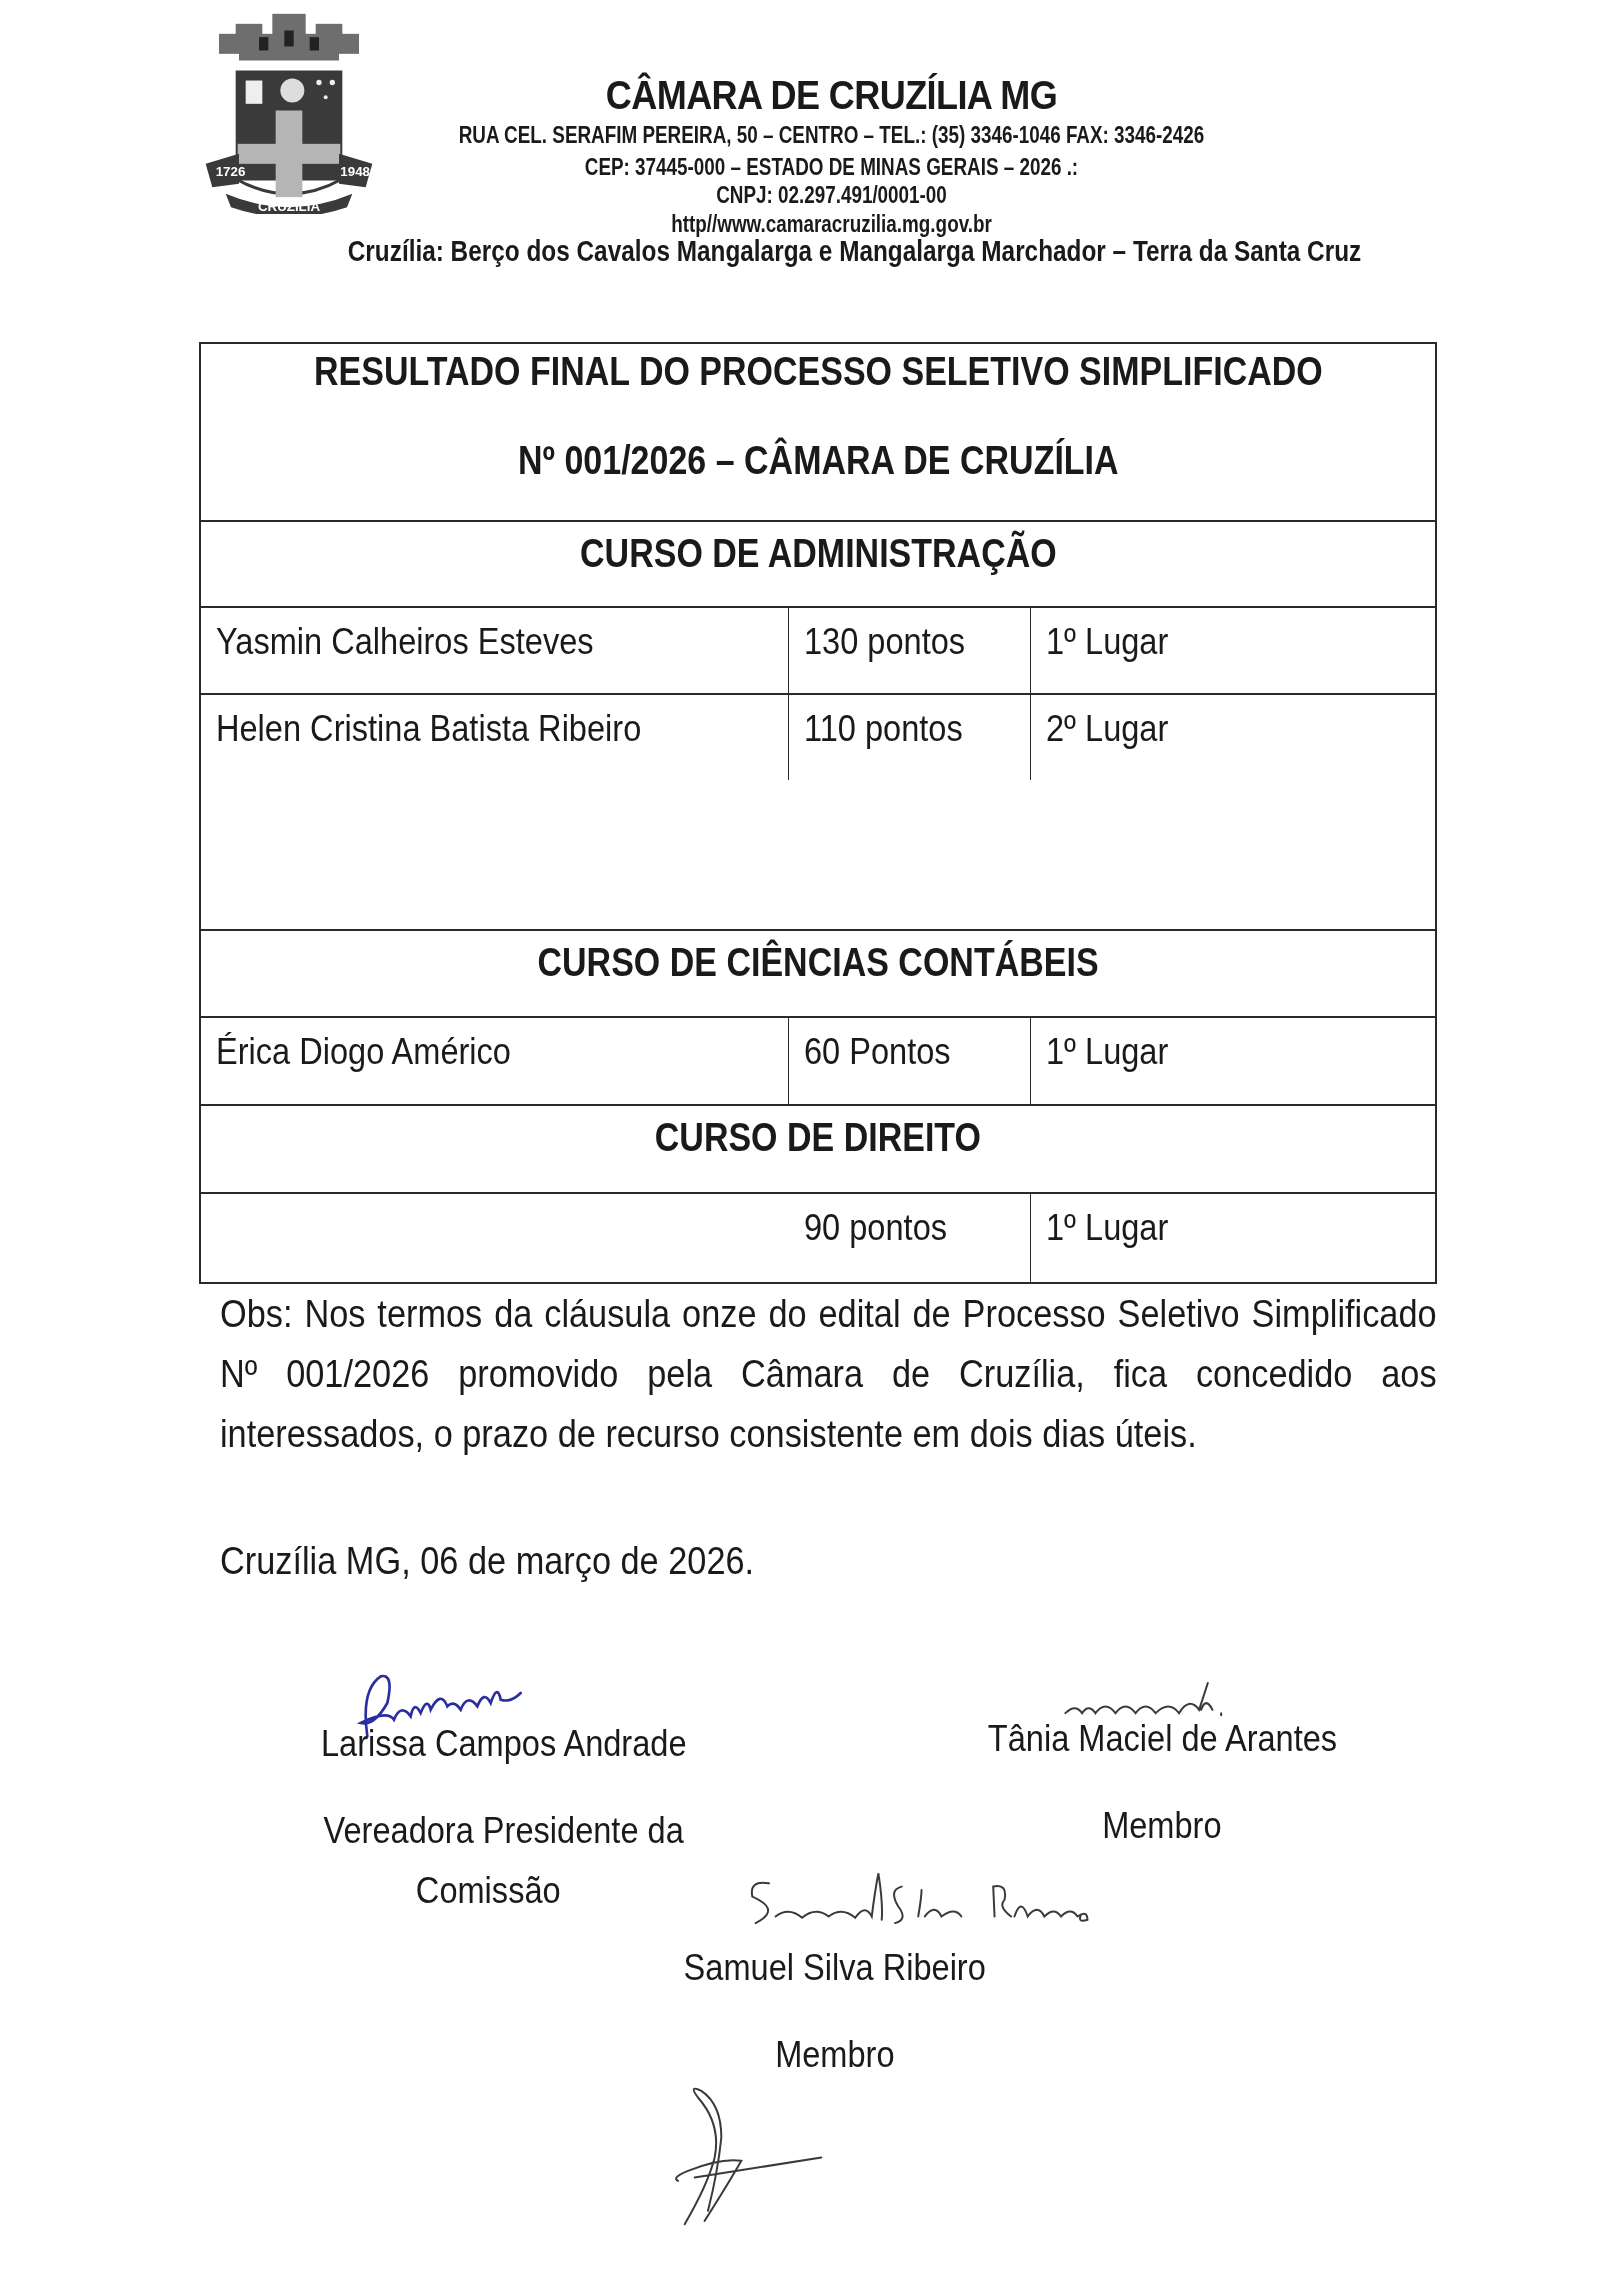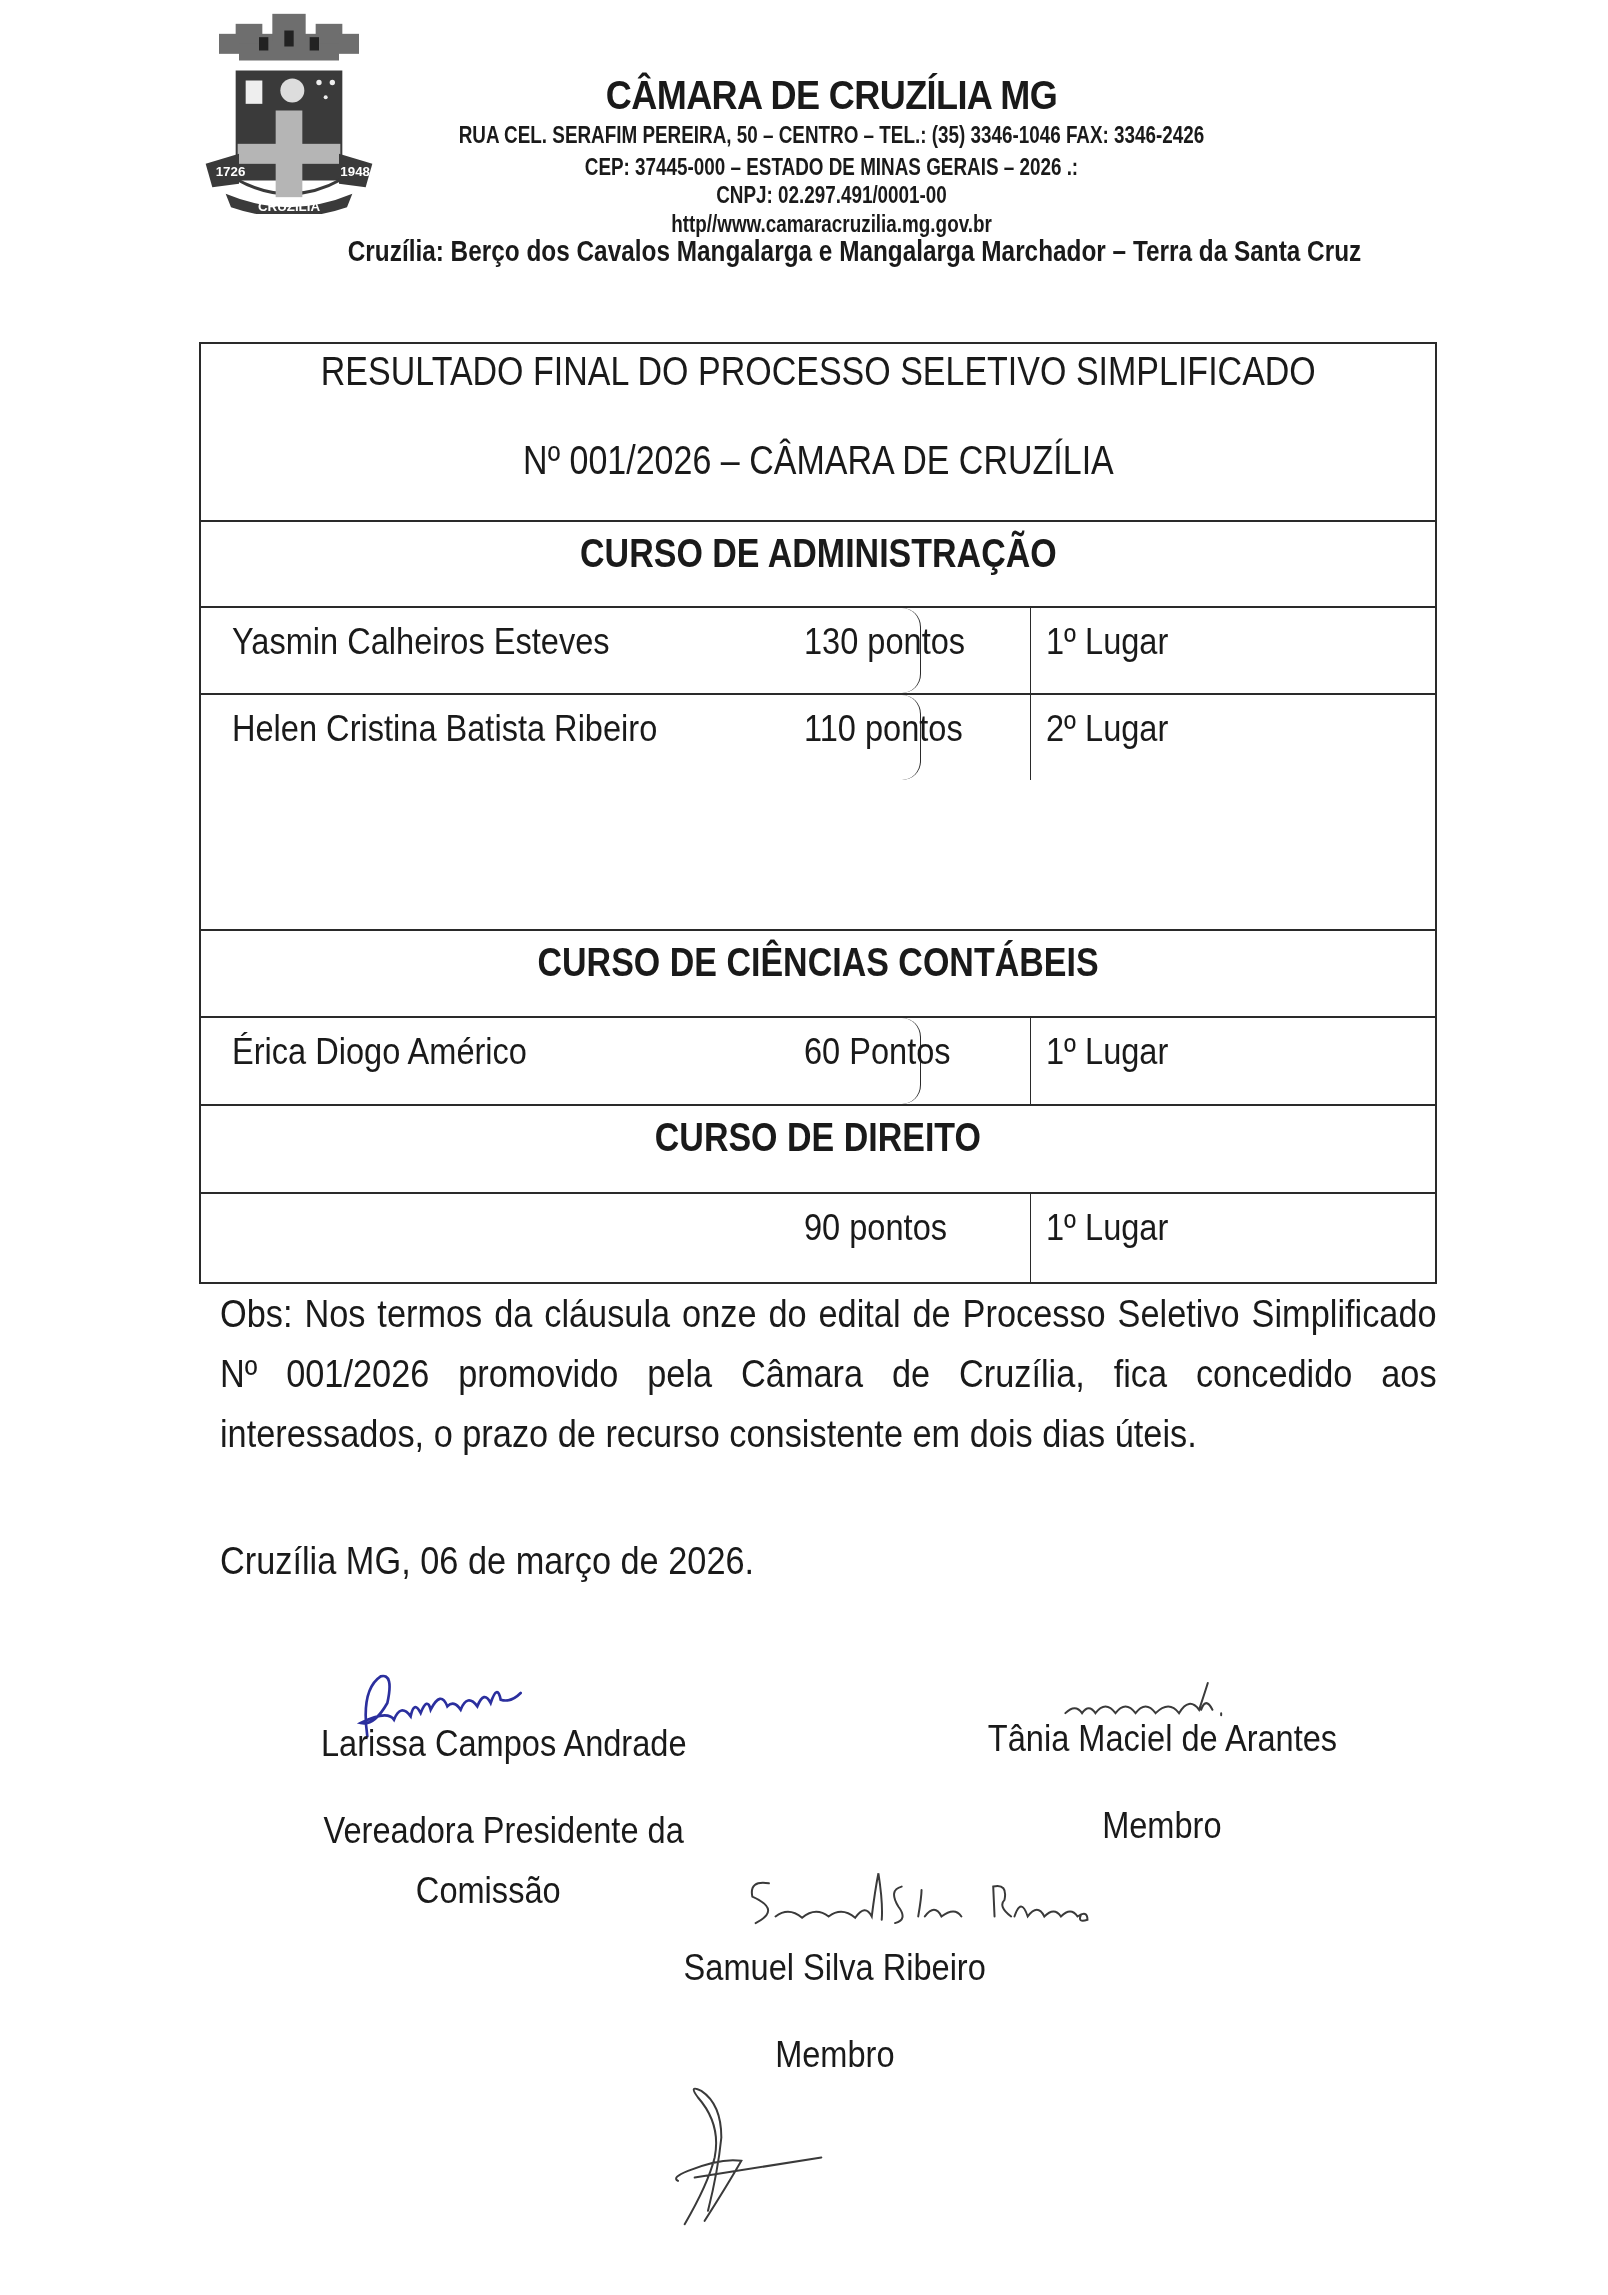--- a/index.html
+++ b/index.html
@@ -15,25 +15,25 @@
               transform: scaleX(0.82); transform-origin: center; white-space: nowrap; }
   .hdr-motto { left: 220px; top: 235px; width: 1269px; text-align: center; font-weight: bold; font-size: 29px;
                transform: scaleX(0.84); transform-origin: center; white-space: nowrap; }
 
   
   .table { left: 199px; top: 342px; width: 1238px; height: 942px; border: 2px solid #2a2a2a; border-top-width: 2px; box-sizing: border-box; }
   .row { position: absolute; left: 0; right: 0; border-top: 2px solid #2a2a2a; box-sizing: border-box; }
   .row.first { border-top: none; }
   .cell { position: absolute; top: 0; bottom: 0; box-sizing: border-box; font-size: 37px; line-height: 60px; padding-left: 14.7px; padding-top: 4px;
           transform-origin: left top; }
-  .cell.name { left: 16px; width: 704px; border-right: 1.3px solid #2a2a2a; border-radius: 19px; }
+  .cell.name { left: 0; width: 588px; border-right: 1.3px solid #2a2a2a; }
   .cell.points { left: 588px; width: 242px; border-right: 1.3px solid #2a2a2a; }
   .cell.place { left: 830px; right: 0; }
   .cell span { display: inline-block; transform: scaleX(0.88); transform-origin: left center; }
-  .title-line { position: absolute; left: 0; right: 0; text-align: center; font-weight: normal; font-size: 40px; }
+  .title-line { position: absolute; left: 0; right: 0; text-align: center; font-weight: bold; font-size: 40px; }
   .title-line span { display: inline-block; transform: scaleX(0.85); }
   .course { position: absolute; left: 0; right: 0; top: 9.4px; text-align: center; font-weight: bold; font-size: 40px; }
   .course span { display: inline-block; transform: scaleX(0.85); }
 
   
   .obs { left: 220px; top: 1284px; width: 1217px; font-size: 39px; line-height: 60px; text-align: justify; text-align-last: left; }
   .obs-inner { display: block; transform: scaleX(0.88); transform-origin: left top; width: 113.6%; }
   .date { left: 220px; top: 1539px; font-size: 39px; }
   .date span { display: inline-block; transform: scaleX(0.88); transform-origin: left center; }
 

